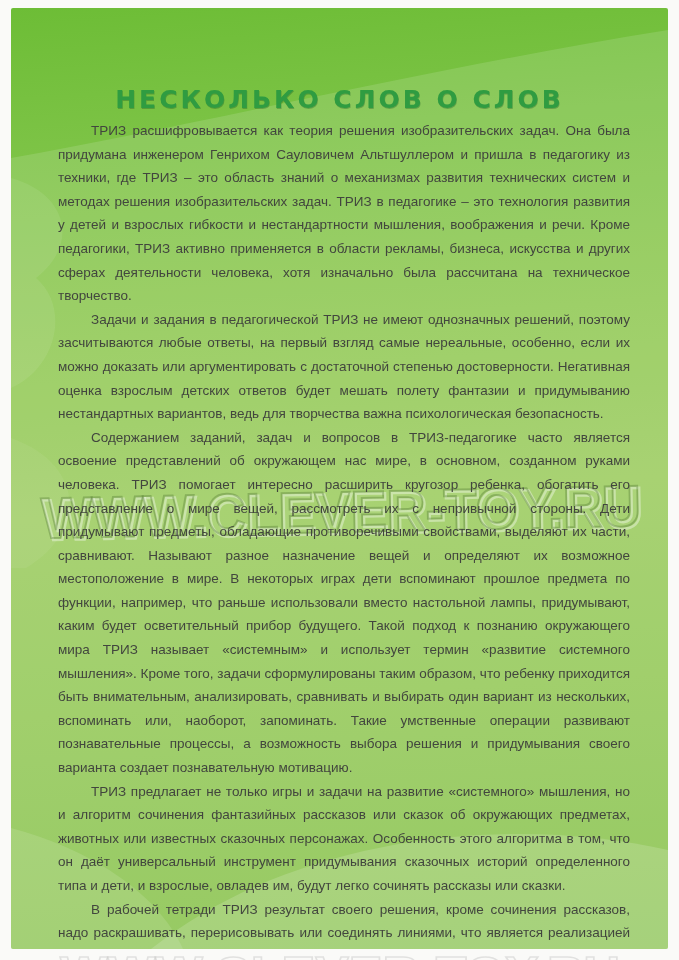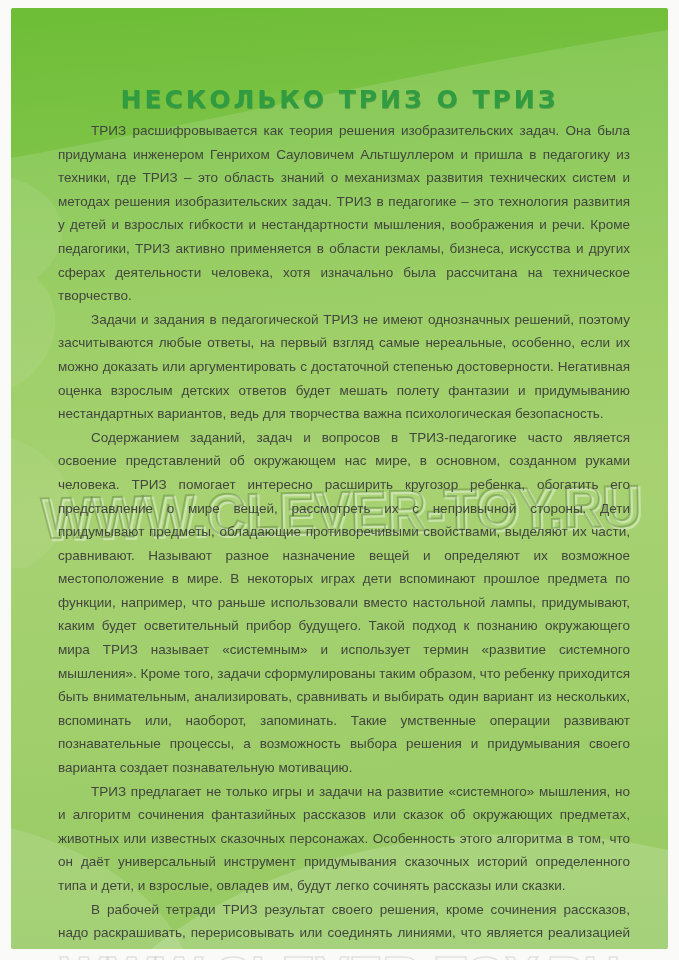--- a/index.html
+++ b/index.html
@@ -79,21 +79,21 @@
       <path d="M 0,820 C 75,840 145,882 172,941 L 0,941 Z" fill="rgba(255,255,255,0.12)"></path>
 
       <path d="M 140,941 C 290,822 510,808 657,842 L 657,941 Z" fill="rgba(255,255,255,0.16)"></path>
     </svg>
 
     <svg class="watermark-mid" viewBox="0 0 657 130" xmlns="http://www.w3.org/2000/svg">
       <text x="330" y="86" text-anchor="middle" textLength="600" lengthAdjust="spacingAndGlyphs" font-family="Liberation Sans, sans-serif" font-weight="bold" font-size="58" fill="none" stroke="rgba(255,255,255,0.38)" stroke-width="2.5" transform="translate(2,2)">WWW.CLEVER-TOY.RU</text>
       <text x="330" y="86" text-anchor="middle" textLength="600" lengthAdjust="spacingAndGlyphs" font-family="Liberation Sans, sans-serif" font-weight="bold" font-size="58" fill="rgba(255,255,255,0.05)" stroke="rgba(58,100,32,0.30)" stroke-width="2">WWW.CLEVER-TOY.RU</text>
     </svg>
 
-    <h1 class="title">НЕСКОЛЬКО ТРИЗ О ТРИЗ</h1>
+    <h1 class="title">НЕСКОЛЬКО СЛОВ О СЛОВ</h1>
 
     <div class="body-text">
       <p>ТРИЗ расшифровывается как теория решения изобразительских задач. Она была придумана инженером Генрихом Сауловичем Альтшуллером и пришла в педагогику из техники, где ТРИЗ – это область знаний о механизмах развития технических систем и методах решения изобразительских задач. ТРИЗ в педагогике – это технология развития у детей и взрослых гибкости и нестандартности мышления, воображения и речи. Кроме педагогики, ТРИЗ активно применяется в области рекламы, бизнеса, искусства и других сферах деятельности человека, хотя изначально была рассчитана на техническое творчество.</p>
       <p>Задачи и задания в педагогической ТРИЗ не имеют однозначных решений, поэтому засчитываются любые ответы, на первый взгляд самые нереальные, особенно, если их можно доказать или аргументировать с достаточной степенью достоверности. Негативная оценка взрослым детских ответов будет мешать полету фантазии и придумыванию нестандартных вариантов, ведь для творчества важна психологическая безопасность.</p>
       <p>Содержанием заданий, задач и вопросов в ТРИЗ-педагогике часто является освоение представлений об окружающем нас мире, в основном, созданном руками человека. ТРИЗ помогает интересно расширить кругозор ребенка, обогатить его представление о мире вещей, рассмотреть их с непривычной стороны. Дети придумывают предметы, обладающие противоречивыми свойствами, выделяют их части, сравнивают. Называют разное назначение вещей и определяют их возможное местоположение в мире. В некоторых играх дети вспоминают прошлое предмета по функции, например, что раньше использовали вместо настольной лампы, придумывают, каким будет осветительный прибор будущего. Такой подход к познанию окружающего мира ТРИЗ называет «системным» и использует термин «развитие системного мышления». Кроме того, задачи сформулированы таким образом, что ребенку приходится быть внимательным, анализировать, сравнивать и выбирать один вариант из нескольких, вспоминать или, наоборот, запоминать. Такие умственные операции развивают познавательные процессы, а возможность выбора решения и придумывания своего варианта создает познавательную мотивацию.</p>
       <p>ТРИЗ предлагает не только игры и задачи на развитие «системного» мышления, но и алгоритм сочинения фантазийных рассказов или сказок об окружающих предметах, животных или известных сказочных персонажах. Особенность этого алгоритма в том, что он даёт универсальный инструмент придумывания сказочных историй определенного типа и дети, и взрослые, овладев им, будут легко сочинять рассказы или сказки.</p>
       <p>В рабочей тетради ТРИЗ результат своего решения, кроме сочинения рассказов, надо раскрашивать, перерисовывать или соединять линиями, что является реализацией принципа деятельного подхода к познанию в организации детской деятельности дошкольников в детском саду и дома.</p>
 
     </div>
 

